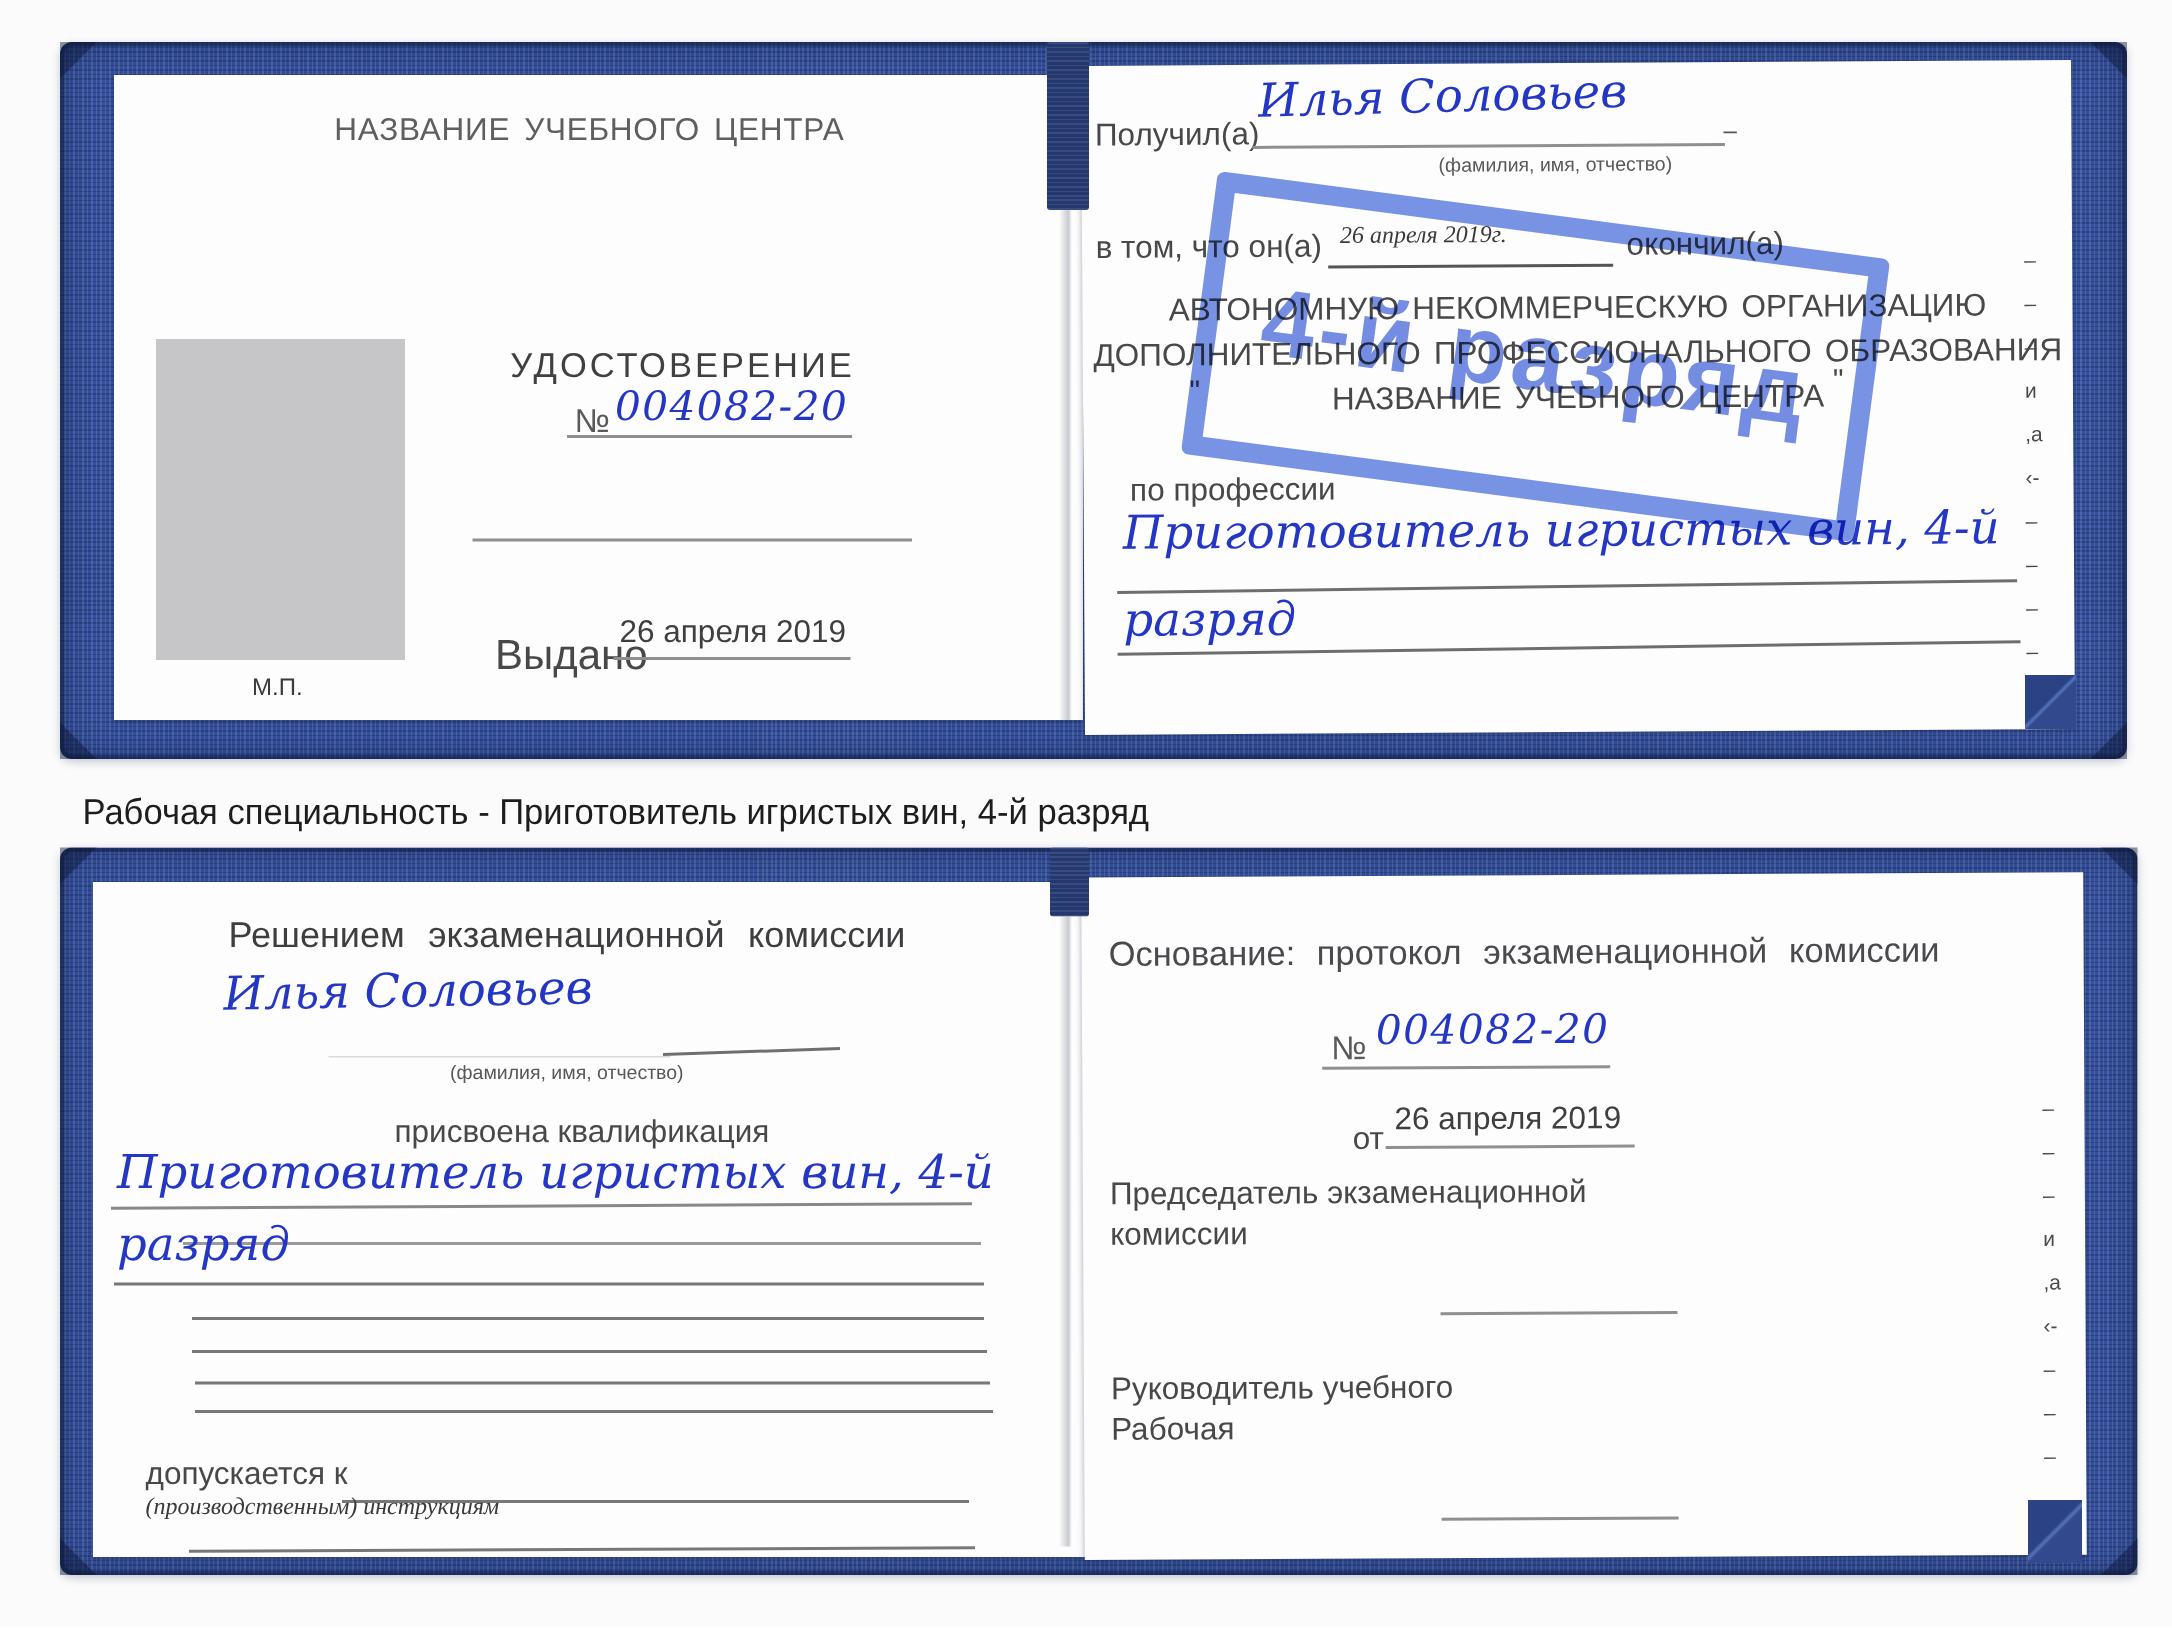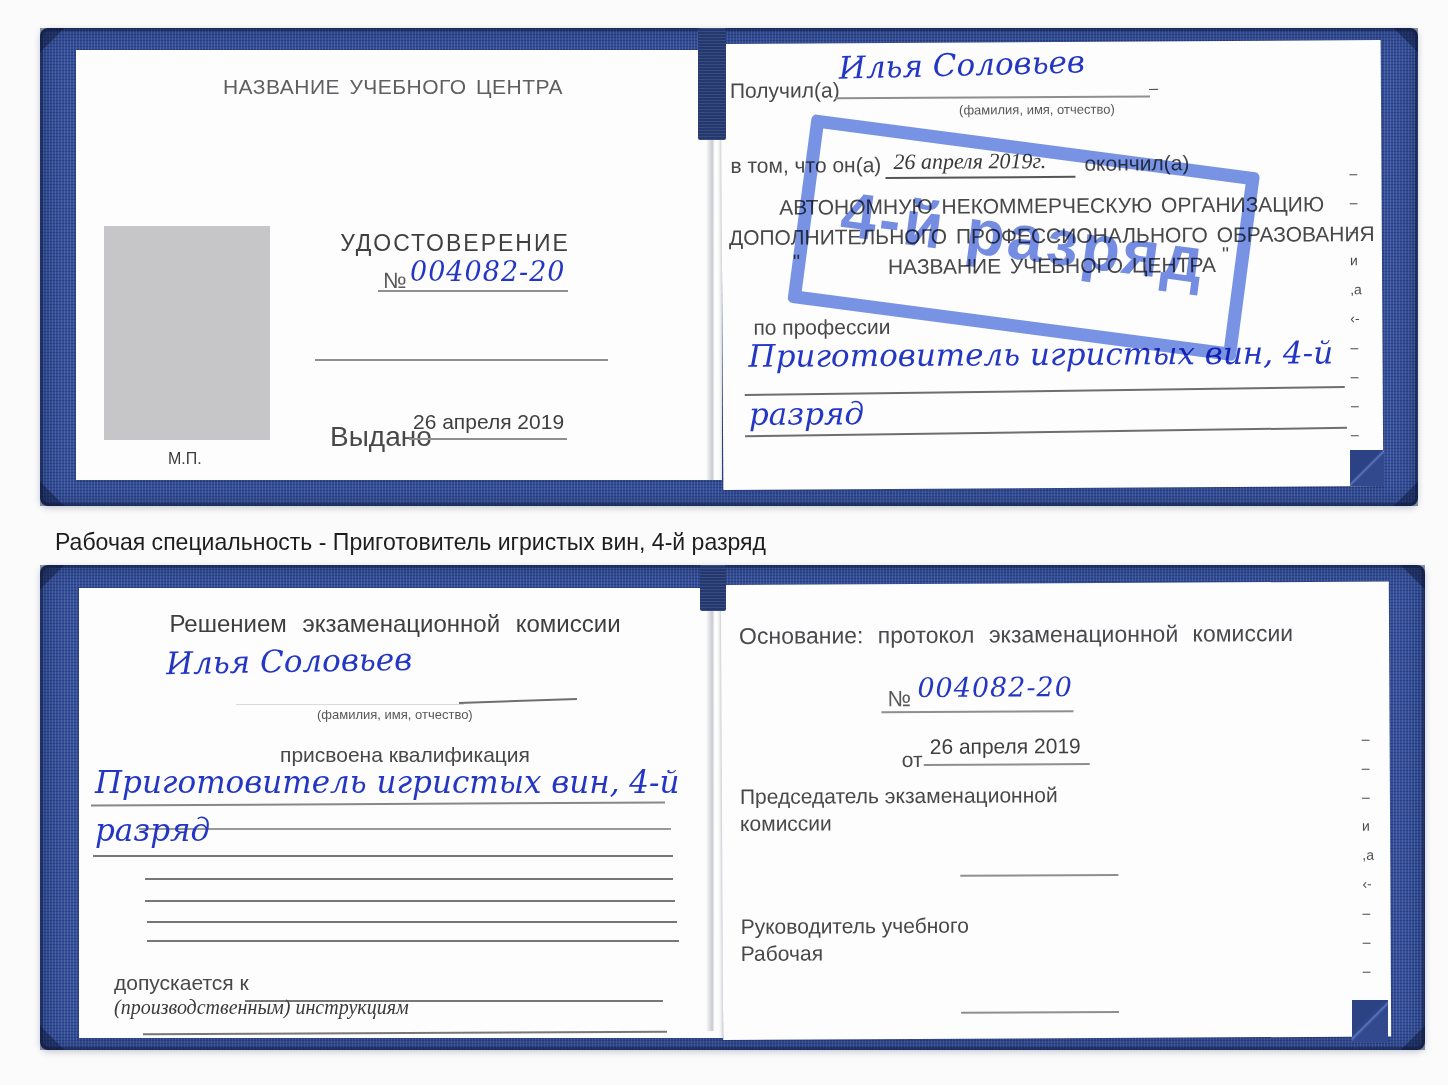--- a/index.html
+++ b/index.html
@@ -102,21 +102,21 @@
   </div>
 
   <div class="page" style="left:722px;top:44px;width:660px;height:446px;transform:rotate(-0.35deg);transform-origin:0 50%;">
     <div class="print" style="left:9px;top:35px;font-size:21px;">Получил(а)</div>
     <div class="hw" style="left:118px;top:4px;font-size:31px;transform:rotate(-1.2deg);">Илья Соловьев</div>
     <div class="line" style="left:114px;top:54px;width:315px;"></div>
     <div class="print" style="left:428px;top:38px;font-size:16px;color:#555;">–</div>
     <div class="print" style="left:238px;top:60px;font-size:13px;color:#58585a;">(фамилия, имя, отчество)</div>
 
     <div class="print" style="left:9px;top:110px;font-size:21px;">в том, что он(а)</div>
-    <div class="typed" style="left:172px;top:106px;font-size:22px;">26 апреля 2019г.</div>
+    <div class="typed" style="left:172px;top:106px;font-size:16px;">26 апреля 2019г.</div>
     <div class="line" style="left:164px;top:134px;width:190px;background:#555557;"></div>
     <div class="print" style="left:363px;top:110px;font-size:21px;">окончил(а)</div>
 
     <div class="print centered" style="left:0;top:152px;width:660px;font-size:21px;word-spacing:3px;">АВТОНОМНУЮ НЕКОММЕРЧЕСКУЮ ОРГАНИЗАЦИЮ</div>
     <div class="print centered" style="left:0;top:182px;width:660px;font-size:21px;word-spacing:3px;">ДОПОЛНИТЕЛЬНОГО ПРОФЕССИОНАЛЬНОГО ОБРАЗОВАНИЯ</div>
     <div class="print" style="left:71px;top:207px;font-size:20px;">"</div>
     <div class="print centered" style="left:0;top:212px;width:660px;font-size:21px;word-spacing:3px;">НАЗВАНИЕ УЧЕБНОГО ЦЕНТРА</div>
     <div class="print" style="left:500px;top:202px;font-size:20px;">"</div>
 
     <div class="print" style="left:31px;top:272px;font-size:21px;">по профессии</div>
@@ -150,42 +150,42 @@
 
   <div class="caption">Рабочая специальность - Приготовитель игристых вин, 4-й разряд</div>
 
   <div class="cover" style="left:40px;top:565px;width:1385px;height:485px;">
     <div class="fold tl"></div>
     <div class="fold tr"></div>
     <div class="fold bl"></div>
     <div class="fold br"></div>
   </div>
 
-  <div class="page" style="left:79px;top:588px;width:644px;height:450px;">
+  <div class="page" style="left:62px;top:588px;width:644px;height:450px;padding-left:32px;">
     <div class="print centered" style="left:0;top:22px;width:632px;font-size:24px;word-spacing:9px;color:#3e3e40;">Решением экзаменационной комиссии</div>
     <div class="hw" style="left:87px;top:55px;font-size:31px;transform:rotate(-1deg);">Илья Соловьев</div>
     <div class="line" style="left:157px;top:116px;width:228px;height:1px;background:#dadada;"></div>
     <div class="line" style="left:380px;top:112px;width:118px;background:#6f6f71;transform:rotate(-2deg);"></div>
     <div class="print" style="left:238px;top:119px;font-size:13px;color:#58585a;">(фамилия, имя, отчество)</div>
 
     <div class="print centered" style="left:0;top:155px;width:652px;font-size:21px;">присвоена квалификация</div>
     <div class="hw" style="left:16px;top:176px;font-size:31px;">Приготовитель игристых вин, 4-й</div>
     <div class="line" style="left:12px;top:215px;width:574px;background:#88888a;transform:rotate(-0.3deg);"></div>
     <div class="line" style="left:60px;top:240px;width:532px;background:#9a9a9c;"></div>
     <div class="hw" style="left:16px;top:224px;font-size:31px;">разряд</div>
     <div class="line" style="left:14px;top:267px;width:580px;background:#77777a;"></div>
 
     <div class="line" style="left:66px;top:290px;width:528px;background:#77777a;"></div>
     <div class="line" style="left:66px;top:312px;width:530px;background:#77777a;"></div>
     <div class="line" style="left:68px;top:333px;width:530px;background:#77777a;"></div>
     <div class="line" style="left:68px;top:352px;width:532px;background:#77777a;"></div>
 
     <div class="print" style="left:35px;top:383px;font-size:21px;">допускается к</div>
     <div class="line" style="left:166px;top:412px;width:418px;background:#77777a;"></div>
-    <div class="typed" style="left:35px;top:408px;font-size:20px;">(производственным) инструкциям</div>
+    <div class="typed" style="left:35px;top:408px;font-size:16px;">(производственным) инструкциям</div>
     <div class="line" style="left:64px;top:444px;width:524px;background:#77777a;transform:rotate(-0.25deg);"></div>
   </div>
 
   <div class="page" style="left:722px;top:585px;width:668px;height:455px;transform:rotate(-0.3deg);transform-origin:0 50%;">
     <div class="print" style="left:18px;top:38px;font-size:23px;word-spacing:8px;color:#4a4a4e;">Основание: протокол экзаменационной комиссии</div>
 
     <div class="print" style="left:166px;top:102px;font-size:22px;color:#5a5a5c;">№</div>
     <div class="hw" style="left:196px;top:88px;font-size:27px;letter-spacing:1px;">004082-20</div>
     <div class="line" style="left:160px;top:127px;width:192px;"></div>
 

